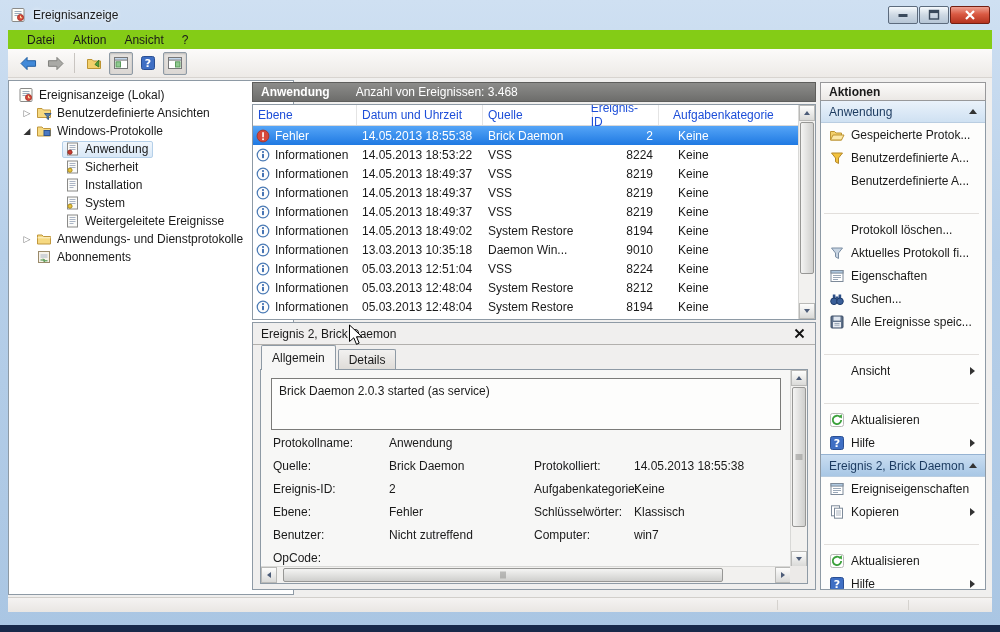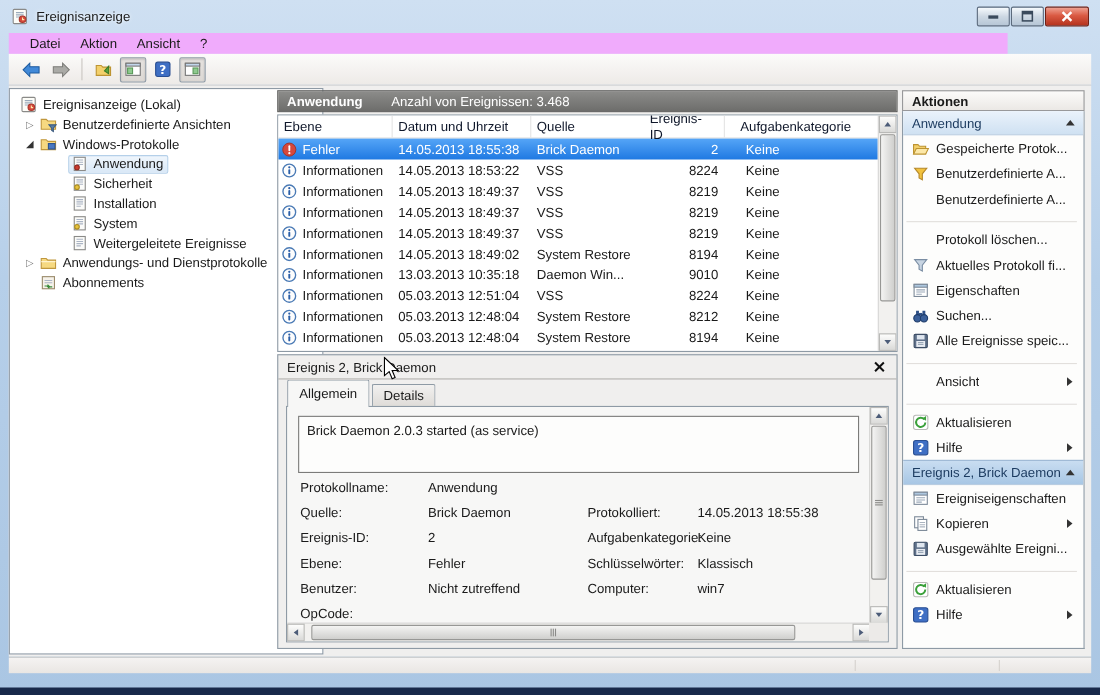--- a/index.html
+++ b/index.html
@@ -11,21 +11,21 @@
   svg{display:block;}
 
   
   .titlebar{position:absolute;left:0;top:0;width:1000px;height:30px;display:flex;align-items:center;padding-left:10px;box-sizing:border-box;gap:7px;text-shadow:0 0 4px #fff;}
   .title-icon{width:16px;height:16px;}
   .win-controls{position:absolute;right:10px;top:6px;display:flex;gap:1px;}
   .winbtn{width:30px;height:18px;border:1px solid #5c6b7d;border-radius:2px;background:linear-gradient(#f6fafd,#cdd8e3 50%,#b6c6d6);display:flex;align-items:center;justify-content:center;box-sizing:border-box;}
   .winbtn.close{width:40px;background:linear-gradient(#efa191,#da5a43 45%,#b5331e);border-color:#731f12;}
   .taskbar-strip{position:absolute;left:0;bottom:0;width:1000px;height:7px;background:#18294a;}
 
-  .menubar{position:absolute;left:8px;top:30px;width:908px;height:19px;background:#f0abfc;display:flex;align-items:center;padding-left:10px;box-sizing:border-box;}
+  .menubar{position:absolute;left:8px;top:30px;width:984px;height:19px;background:#84cc16;display:flex;align-items:center;padding-left:10px;box-sizing:border-box;}
   .menu-item{padding:2px 9px;}
 
   .toolbar{position:absolute;left:8px;top:49px;width:984px;height:29px;background:linear-gradient(#fcfbfa,#edeae7);border-bottom:1px solid #d8d4d0;display:flex;align-items:center;padding-left:8px;box-sizing:border-box;gap:3px;}
   .tool-btn{width:24px;height:23px;display:flex;align-items:center;justify-content:center;border:1px solid transparent;border-radius:2px;box-sizing:border-box;}
   .tool-btn.pressed{border-color:#8e9aa5;background:linear-gradient(#e6e3e0,#dcd8d4);box-shadow:inset 0 1px 2px rgba(0,0,0,.18);}
   .tool-sep{width:1px;height:20px;background:#c9c5c1;margin:0 4px;}
 
   
   .workarea{position:absolute;left:8px;top:78px;width:984px;height:519px;background:#f0efee;}
 
@@ -42,21 +42,21 @@
   .tree-row.selected .tree-hit{background:linear-gradient(#f0f6fc,#d9e8f7);border-color:#b5d0e9;}
   .tree-icon{width:16px;height:16px;flex:0 0 16px;margin-right:5px;}
 
   
   .center{position:absolute;left:244px;top:0;width:564px;height:519px;}
   .center-header{position:absolute;left:0;top:4px;width:564px;height:20px;background:linear-gradient(#8c8c8a,#6d6d6b);border:1px solid #5e5e5c;box-sizing:border-box;color:#fff;display:flex;align-items:center;padding:0 8px;gap:26px;}
   .center-title{font-weight:bold;}
 
   .event-list{position:absolute;left:0;top:26px;width:564px;height:216px;background:#fff;border:1px solid #8e9aa5;box-sizing:border-box;overflow:hidden;}
   .cols{display:flex;height:20px;margin-right:17px;border-bottom:1px solid #d9d9d9;background:#fff;}
-  .col{display:flex;align-items:center;padding-left:5px;border-right:1px solid #e4e4e4;box-sizing:border-box;color:#0f172a;}
+  .col{display:flex;align-items:center;padding-left:5px;border-right:1px solid #e4e4e4;box-sizing:border-box;color:#1d4ed8;}
   .cols .i0{width:104px;}
   .cols .i1{width:126px;}
   .cols .i2{width:110px;}
   .cols .i3{width:66px;justify-content:flex-end;padding-right:20px;}
   .cols .i4{flex:1;padding-left:14px;border-right:none;}
   .rows{margin-right:17px;}
   .row{display:flex;height:19px;align-items:center;}
   .cell{display:flex;align-items:center;box-sizing:border-box;overflow:hidden;white-space:nowrap;}
   .c-level{width:104px;padding-left:3px;}
   .c-date{width:126px;padding-left:5px;}
@@ -105,21 +105,21 @@
   .sb-corner{position:absolute;right:0;bottom:0;width:17px;height:17px;background:#eceae8;}
 
   
   .actions{position:absolute;left:812px;top:4px;width:166px;height:508px;}
   .actions-title{height:19px;background:linear-gradient(#fcfbfa,#ebe8e5);border:1px solid #98989a;box-sizing:border-box;display:flex;align-items:center;padding-left:8px;font-weight:bold;}
   .actions-body{position:absolute;left:0;right:0;top:19px;bottom:0;background:#fdfdfc;border:1px solid #8e9aa5;border-top:none;box-sizing:border-box;overflow:hidden;}
   .section-header{height:21px;display:flex;align-items:center;padding:0 8px;background:linear-gradient(#eaf2fb,#cfe1f2);border-bottom:1px solid #b9cde1;color:#1b3a5f;}
   .section-header.selected{background:linear-gradient(#c9ddf1,#a8c7e5);border-top:1px solid #96b3d2;}
   .collapse-arrow{margin-left:auto;width:0;height:0;border:4px solid transparent;border-bottom:5px solid #333;margin-top:-4px;}
   .action-item{height:23px;display:flex;align-items:center;padding:0 6px 0 8px;position:relative;}
-  .action-item.divider-before{margin-top:14px;}
+  .action-item.divider-before{margin-top:26px;}
   .action-item.divider-before::before{content:'';position:absolute;top:-5px;left:3px;right:6px;height:1px;background:#e2dfdc;}
   .ai-icon{width:16px;height:16px;flex:0 0 16px;margin-right:6px;}
   .ai-label{white-space:nowrap;overflow:hidden;}
   .sub-arrow{display:none;margin-left:auto;width:0;height:0;border:4px solid transparent;border-left:5px solid #333;}
   .action-item.submenu .sub-arrow{display:block;}
 
   
   .statusbar{position:absolute;left:8px;top:597px;width:984px;height:15px;background:linear-gradient(#f5f3f2,#e9e6e3);border-top:1px solid #d2cfcb;box-sizing:border-box;}
   .status-sep{position:absolute;top:2px;bottom:2px;width:1px;background:#d5d2ce;}
 
@@ -809,32 +809,20 @@
               <svg width="16" height="16" viewBox="0 0 16 16">
                 <rect x="2.5" y="1.8" width="8" height="10" fill="#fff" stroke="#7d8a99"></rect>
                 <rect x="5.5" y="4.2" width="8" height="10" fill="#fff" stroke="#7d8a99"></rect>
                 <path d="M7 7 h5 M7 9 h5 M7 11 h5" stroke="#aab4c0" fill="none"></path>
               </svg>
             </span>
             <span class="ai-label">Kopieren</span>
             <span class="sub-arrow"></span>
           </div>
 
-          <div class="action-item i3">
-            <span class="ai-icon">
-              <svg width="16" height="16" viewBox="0 0 16 16">
-                <rect x="2" y="2" width="12" height="12" rx="1" fill="#5f718a" stroke="#3d4e66"></rect>
-                <rect x="4.5" y="2.6" width="7" height="4" fill="#dfe6ef"></rect>
-                <rect x="4" y="8" width="8" height="5.4" fill="#e8ecf2"></rect>
-                <path d="M5.5 9.5 h5 M5.5 11.2 h5" stroke="#9aa8b8" fill="none"></path>
-              </svg>
-            </span>
-            <span class="ai-label">Ausgewählte Ereigni...</span>
-
-          </div>
 
           <div class="action-item i4 divider-before">
             <span class="ai-icon">
               <svg width="16" height="16" viewBox="0 0 16 16">
                 <rect x="1.5" y="1.5" width="13" height="13" rx="2" fill="#fff" stroke="#b8b8b6"></rect>
                 <path d="M11.2 5.2 A4.2 4.2 0 1 0 12.2 8" fill="none" stroke="#3aa03a" stroke-width="1.8"></path>
                 <path d="M12.9 2.2 L12.9 6.4 L9.4 4.5 Z" fill="#3aa03a"></path>
               </svg>
             </span>
             <span class="ai-label">Aktualisieren</span>

